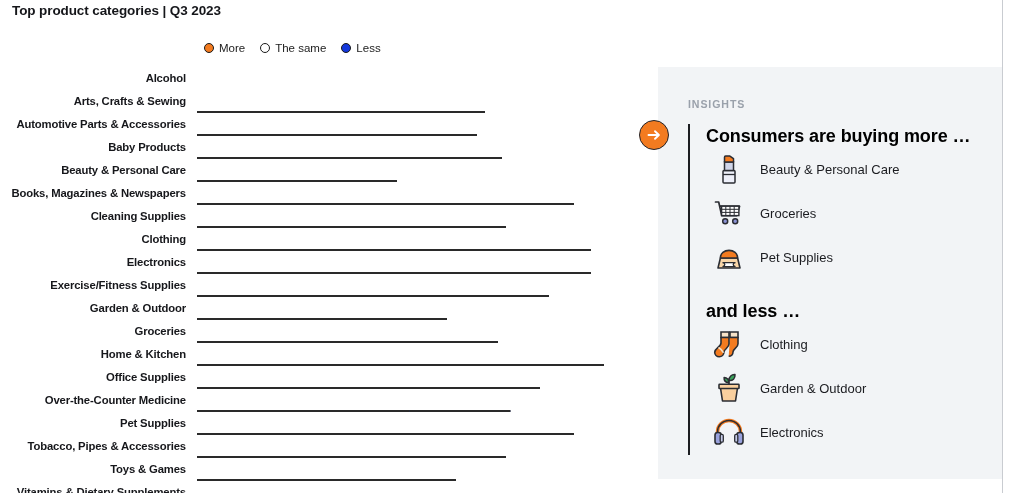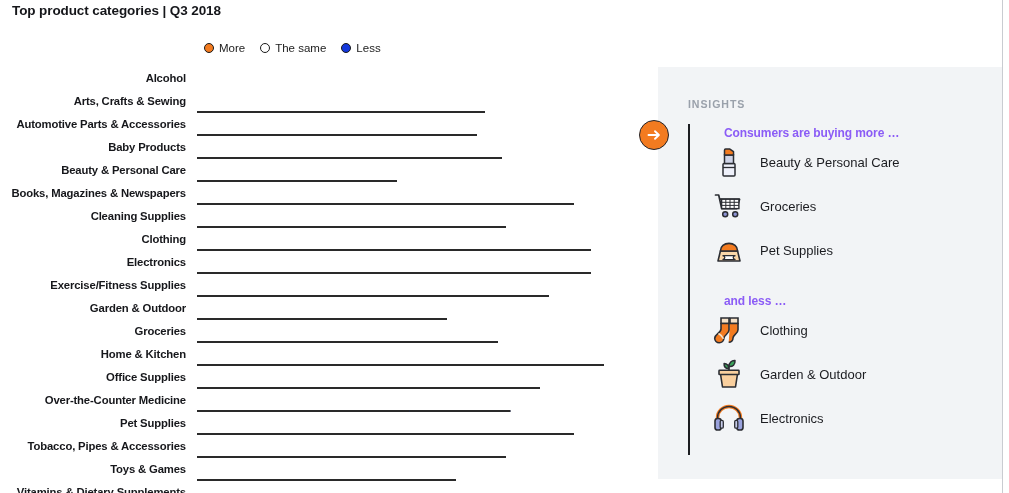--- a/index.html
+++ b/index.html
@@ -72,22 +72,22 @@
     position: absolute; left: 30px; top: 31px;
     font-size: 10.6px; font-weight: bold; letter-spacing: 0.9px;
     color: #9aa1ab;
   }
   .insights-body {
     position: absolute; left: 30px; top: 57px; right: 10px; bottom: 24px;
     border-left: 2.4px solid #1c1d21;
     padding-left: 16px;
   }
   .ins-heading {
-    font-size: 12px; font-weight: bold; color: #8b5cf6;
-    margin-top: 2px; letter-spacing: -0.1px; margin-left: 18px;
+    font-size: 18px; font-weight: bold; color: #000000;
+    margin-top: 2px; letter-spacing: -0.1px;
   }
   .ins-heading.second { margin-top: 22px; }
   .ins-item {
     display: flex; align-items: center; gap: 14px;
     height: 44px; margin-left: 6px;
   }
   .ins-icon { width: 34px; height: 34px; flex: 0 0 34px; display:block; }
   .ins-label { font-size: 13px; color: #1b1c20; white-space: nowrap; }
 
   .arrow-btn {
@@ -97,21 +97,21 @@
     display: flex; align-items: center; justify-content: center;
     cursor: pointer;
   }
   .arrow-btn svg { display: block; }
 </style>
 </head>
 <body>
 
 <div id="root">
 
-  <div class="title">Top product categories | Q3 2018</div>
+  <div class="title">Top product categories | Q3 2023</div>
 
   <div class="chart">
 
     <div class="legend">
       <div class="legend-item">
         <span class="dot more"></span>
         <span>More</span>
       </div>
       <div class="legend-item">
         <span class="dot same"></span>

